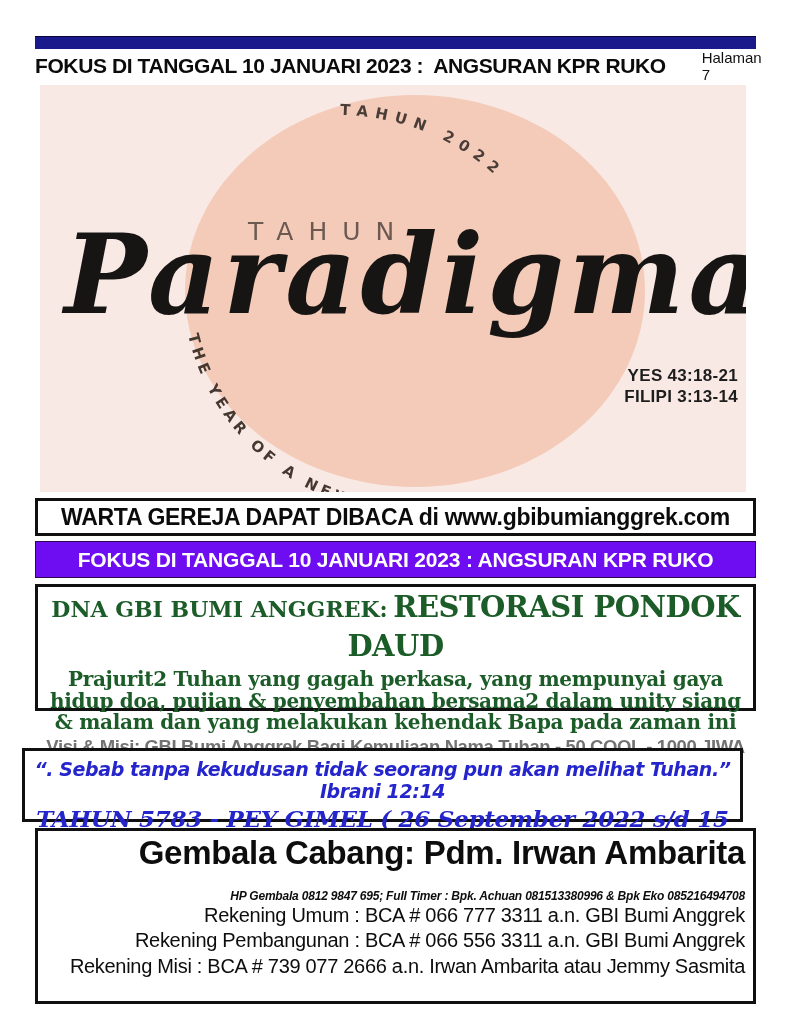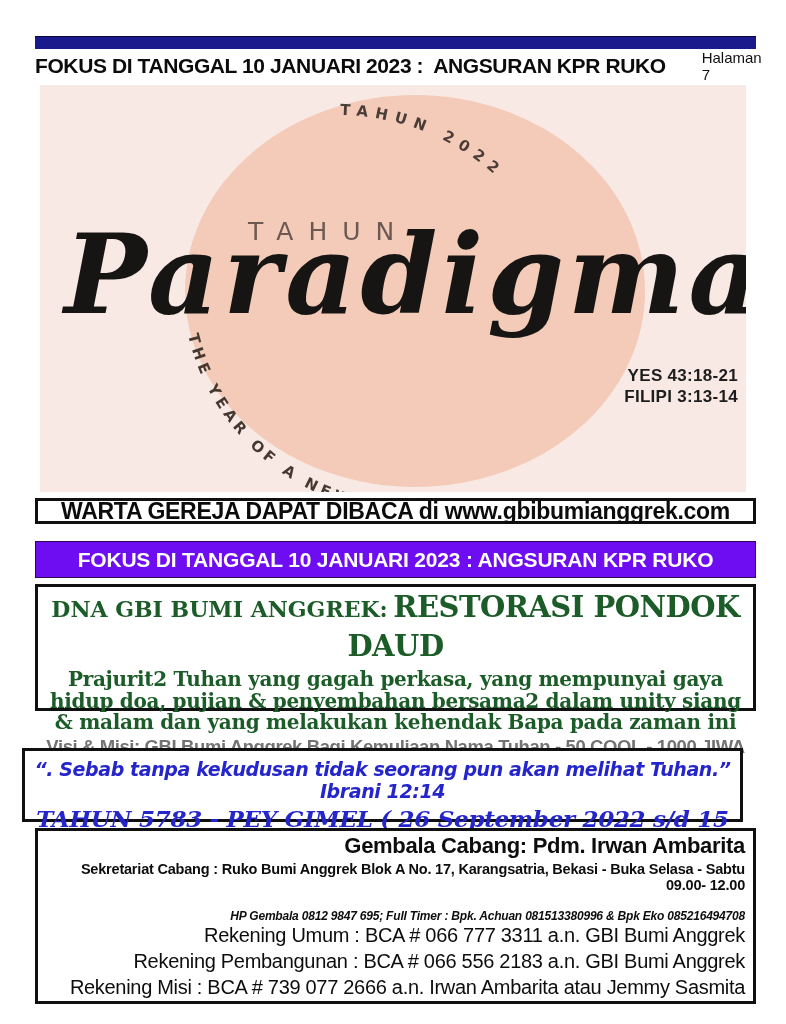--- a/index.html
+++ b/index.html
@@ -19,42 +19,42 @@
   .blob{position:absolute;left:145px;top:10px;width:460px;height:392px;border-radius:50%;background:#f4cbb9;}
   .arcs{position:absolute;left:0;top:0;width:706px;height:407px;}
   .arc-top-text{font-family:"DejaVu Sans",sans-serif;font-size:15px;font-weight:bold;letter-spacing:7px;fill:#4a3d37;}
   .arc-bottom-text{font-family:"DejaVu Sans",sans-serif;font-size:15px;font-weight:bold;letter-spacing:4.5px;fill:#44382f;}
   .tahun-label{position:absolute;left:208px;top:132px;font-size:25px;letter-spacing:15px;color:#6b5952;font-family:"DejaVu Sans",sans-serif;}
   .script-title{position:absolute;left:0;top:112px;width:748px;text-align:center;font-family:"DejaVu Serif",serif;font-style:italic;font-weight:bold;font-size:110px;line-height:1.05;color:#171513;letter-spacing:4px;margin-top:20px;}
   .yang-baru{position:absolute;right:8px;top:243px;font-size:27px;letter-spacing:10px;color:#757573;font-family:"DejaVu Sans",sans-serif;}
   .verses{position:absolute;right:8px;top:280px;text-align:right;font-weight:bold;font-size:17px;line-height:1.25;color:#1d1d1d;letter-spacing:0.3px;font-family:"Liberation Sans",sans-serif;}
 
   
-  .banner-warta{position:absolute;left:35px;top:498px;width:721px;height:26px;border:3px solid #101010;box-sizing:border-box;background:#fff;display:flex;align-items:center;justify-content:center;}
+  .banner-warta{position:absolute;left:35px;top:498px;width:721px;height:38px;border:3px solid #101010;box-sizing:border-box;background:#fff;display:flex;align-items:center;justify-content:center;}
   .banner-warta span{font-weight:bold;font-size:23px;color:#0b0b0b;letter-spacing:-0.3px;}
   .banner-fokus{position:absolute;left:35px;top:541px;width:721px;height:37px;background:#6e0df2;border:1px solid #30084d;box-sizing:border-box;display:flex;align-items:center;justify-content:center;}
   .banner-fokus span{font-weight:bold;font-size:21px;color:#ffffff;letter-spacing:-0.2px;}
 
   
   .dna{position:absolute;left:35px;top:584px;width:721px;height:127px;border:3px solid #101010;box-sizing:border-box;background:#fff;text-align:center;padding:3px 6px 0 6px;}
   .dna-heading{line-height:34px;color:#1c5c28;font-family:"DejaVu Serif",serif;font-weight:bold;}
   .dna-prefix{font-size:22px;}
   .dna-main{font-size:29px;letter-spacing:-0.5px;}
   .dna-body{margin-top:1px;font-family:"DejaVu Serif",serif;font-weight:bold;font-size:20px;line-height:1.08;color:#1c5c28;letter-spacing:-0.3px;}
   .dna-visi{margin-top:2px;font-weight:bold;font-size:18.5px;color:#737373;letter-spacing:-0.4px;font-family:"Liberation Sans",sans-serif;}
   .dna-capacity{margin-top:6px;font-family:"DejaVu Sans",sans-serif;font-weight:bold;font-size:15px;color:#2222cf;letter-spacing:-0.3px;}
 
   
   .quote{position:absolute;left:22px;top:748px;width:721px;height:74px;border:3px solid #101010;box-sizing:border-box;background:#fff;text-align:center;color:#2525cc;padding-top:7px;}
   .quote-line1{font-family:"DejaVu Sans",sans-serif;font-style:italic;font-weight:bold;font-size:19px;letter-spacing:-0.4px;}
   .quote-line2{margin-top:3px;font-family:"DejaVu Serif",serif;font-style:italic;font-weight:bold;font-size:23px;letter-spacing:-0.3px;}
 
   
   .footer{position:absolute;left:35px;top:828px;width:721px;height:176px;border:3px solid #101010;box-sizing:border-box;background:#fff;text-align:right;padding:2px 8px 0 6px;color:#0d0d0d;}
-  .f-title{font-weight:bold;font-size:22px;letter-spacing:-0.3px;line-height:1.2;}
+  .f-title{font-weight:bold;font-size:33px;letter-spacing:-0.3px;line-height:1.2;}
   .f-wakil{font-weight:bold;font-size:17.5px;letter-spacing:-0.4px;margin-top:2px;}
   .f-sekre{font-weight:bold;font-size:14.5px;letter-spacing:-0.2px;margin-top:2px;}
   .f-hp{font-weight:bold;font-style:italic;font-size:12px;margin-top:16px;letter-spacing:-0.2px;}
   .f-rek{font-weight:normal;font-size:20px;line-height:1.28;letter-spacing:-0.3px;}
 </style>
 </head>
 <body>
 
 <div class="page">
 
@@ -99,21 +99,20 @@
     <div class="dna-capacity">Tuhan tambahkan kapasitas bagi pengerja &amp; jemaatnya  - Tuhan tambahkan kapasitas ruangan iba-</div>
   </div>
 
   <div class="quote">
     <div class="quote-line1">“. Sebab tanpa kekudusan tidak seorang pun akan melihat Tuhan.” Ibrani 12:14</div>
     <div class="quote-line2">TAHUN 5783 - PEY GIMEL ( 26 September 2022 s/d 15 September 2023)</div>
   </div>
 
   <div class="footer">
     <div class="f-title">Gembala Cabang: Pdm. Irwan Ambarita</div>
-    <div class="f-sekre">Sekretariat Cabang : Ruko Bumi Anggrek  Blok A No. 17,  Karangsatria, Bekasi - Buka Selasa - Sabtu 09.00- 12.00</div>
     <div class="f-hp">HP Gembala 0812 9847 695; Full Timer : Bpk. Achuan 081513380996 &amp; Bpk Eko  085216494708</div>
     <div class="f-rek">Rekening Umum : BCA # 066 777 3311 a.n. GBI Bumi Anggrek</div>
-    <div class="f-rek">Rekening Pembangunan : BCA # 066 556 2183 a.n. GBI Bumi Anggrek</div>
+    <div class="f-rek">Rekening Pembangunan : BCA # 066 556 3311 a.n. GBI Bumi Anggrek</div>
     <div class="f-rek">Rekening Misi : BCA # 739 077 2666 a.n. Irwan Ambarita atau Jemmy Sasmita</div>
 
   </div>
 
 </div>
 
 </body></html>

